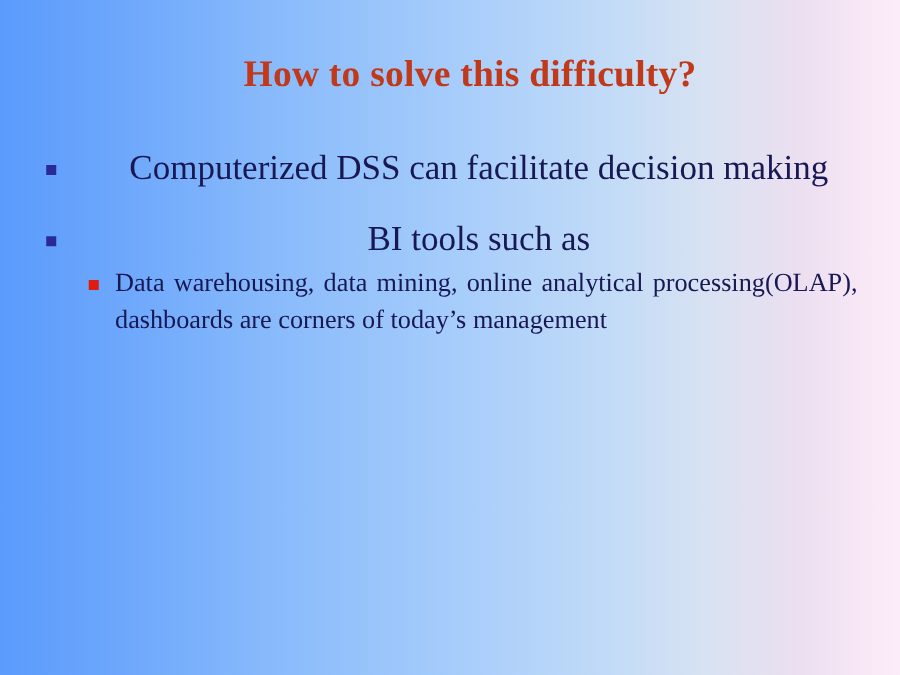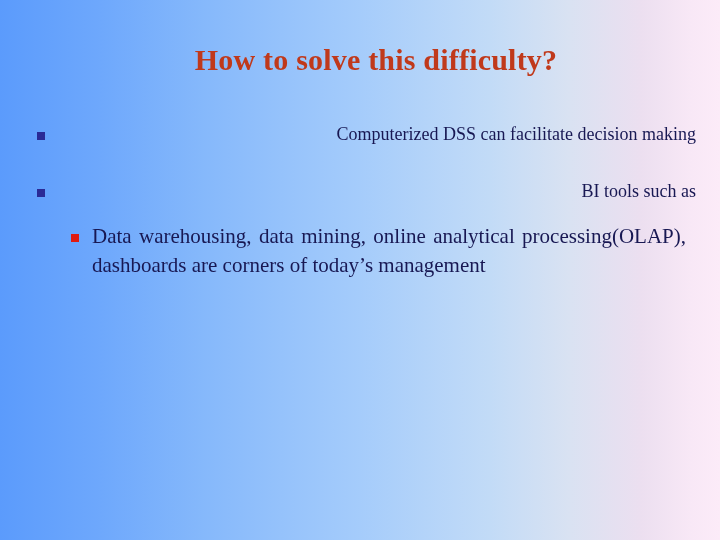--- a/index.html
+++ b/index.html
@@ -66,36 +66,36 @@
     position: absolute;
     left: 37px;
     top: 14px;
     width: 8px;
     height: 8px;
     background: #2a2a96;
   }
 
   .bullet-row .text {
     display: block;
-    font-size: 18px;
+    font-size: 28px;
     color: #181853;
     line-height: 33px;
-    text-align: right;
+    text-align: center;
   }
 
   
   .bullet-row.multi {
     margin-bottom: 22px;
   }
   .bullet-row.multi .text {
     max-width: 620px;
   }
 
   .bullet-row.last {
-    margin-bottom: 14px;
+    margin-bottom: 4px;
   }
 
   
   .sub-row {
     position: relative;
     display: block;
     padding-left: 92px;
     padding-right: 22px;
   }
 

